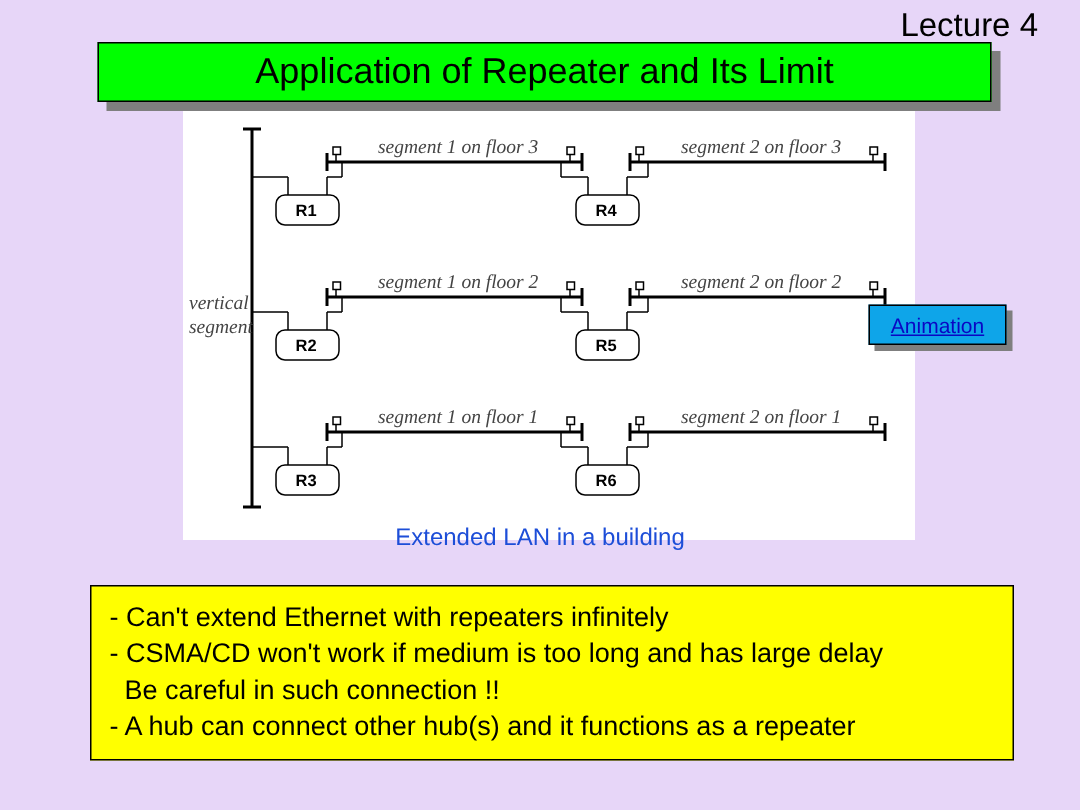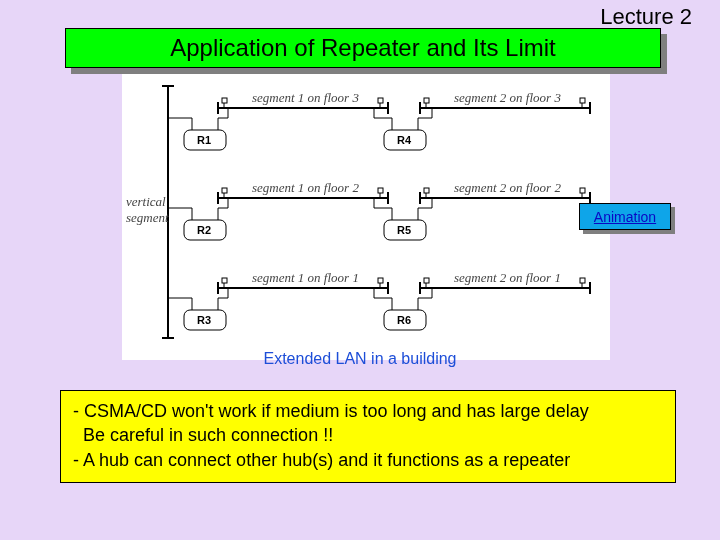--- a/index.html
+++ b/index.html
@@ -125,21 +125,21 @@
     box-sizing: border-box;
   }
   .bullets .big4 {
     font-size: 22px;
     font-weight: normal;
   }
 </style>
 </head>
 <body>
 
-<div class="lecture-label">Lecture 2</div>
+<div class="lecture-label">Lecture 4</div>
 
 <div class="title-shadow"></div>
 <div class="title-bar">Application of Repeater and Its Limit</div>
 
 <div class="diagram">
 <svg viewBox="0 0 488 286">
 
   <line x1="46" y1="12" x2="46" y2="264" stroke="#000" stroke-width="2"></line>
   <line x1="40" y1="12" x2="52" y2="12" stroke="#000" stroke-width="2"></line>
   <line x1="40" y1="264" x2="52" y2="264" stroke="#000" stroke-width="2"></line>
@@ -255,16 +255,17 @@
 </div>
 
 <div class="caption">Extended LAN in a building</div>
 
 <div class="animation-shadow"></div>
 <div class="animation-btn">
   <a>Animation</a>
 </div>
 
 <div class="bullets">
+  <div>- Can't extend Ethernet with repeaters infinitely</div>
   <div>- CSMA/CD won't work if medium is too long and has large delay</div>
   <div>&nbsp;&nbsp;Be careful in such connection !!</div>
   <div>- A hub can connect other hub(s) and it functions as a repeater</div>
 </div>
 
 </body></html>

